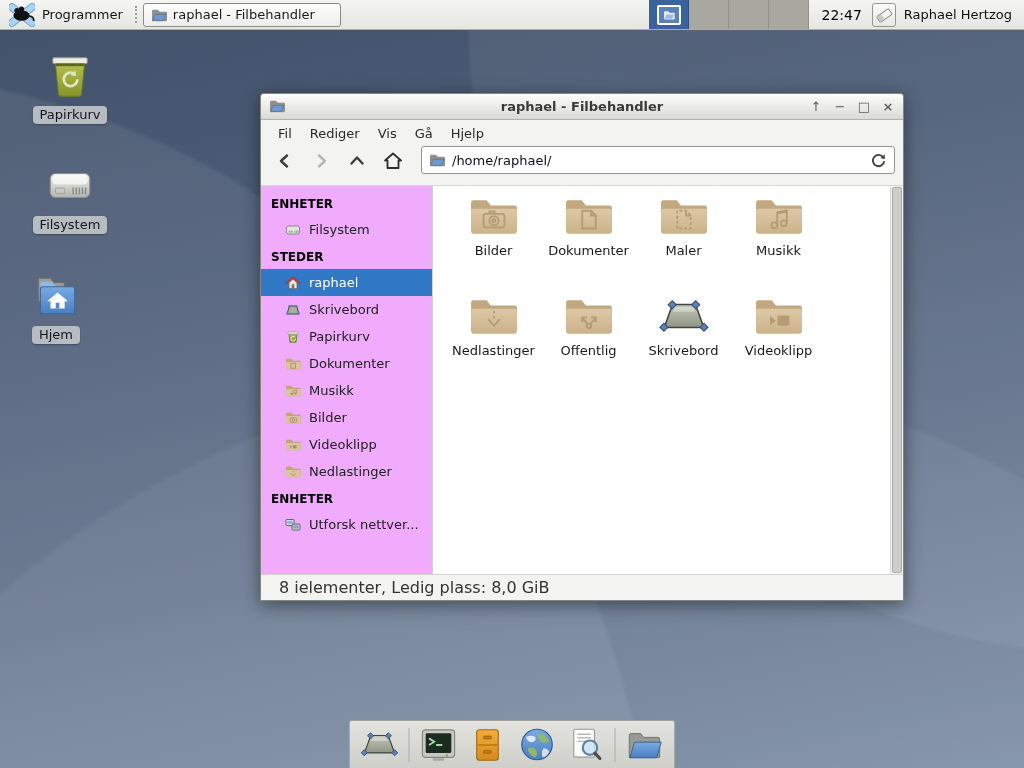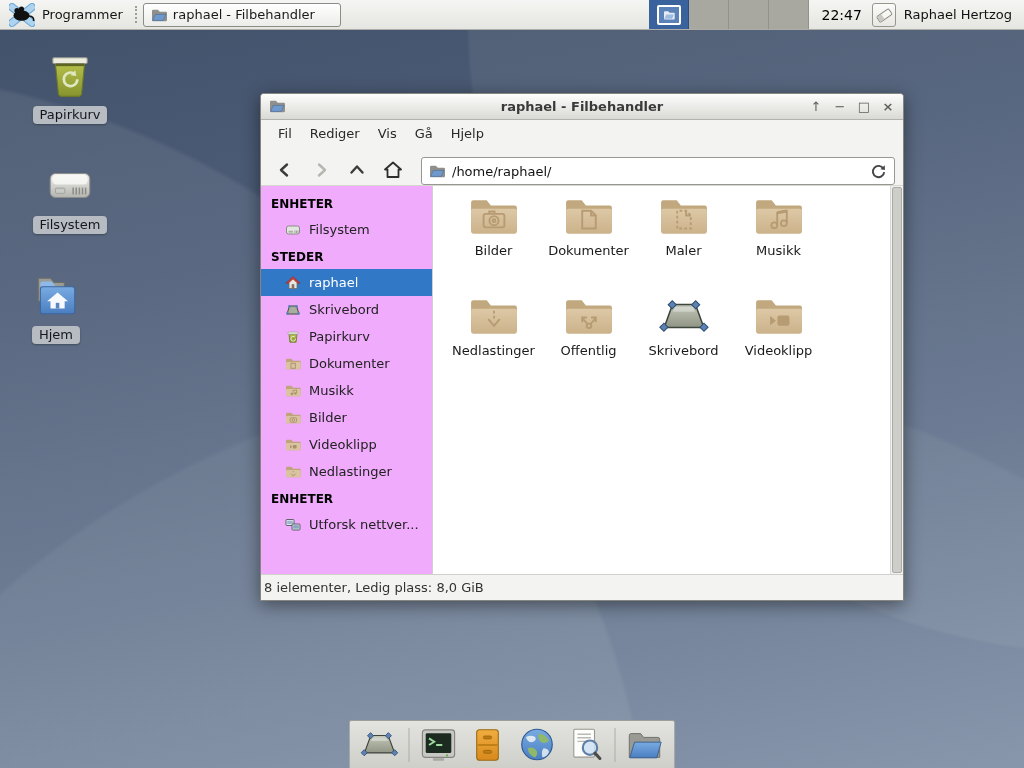--- a/index.html
+++ b/index.html
@@ -58,21 +58,21 @@
   .title { font-weight:bold; font-size:13px; color:#3a3a3a; }
   .controls { position:absolute; right:8px; top:0; height:100%; display:flex; gap:10px;
     align-items:center; }
   .ctrl { color:#60605c; font-size:13px; line-height:1; width:14px; text-align:center; }
 
   .menubar { height:26px; background:#f3f3f1; display:flex; align-items:center;
     padding-left:8px; flex:none; }
   .menu-item { font-size:13px; color:#2a2a2a; padding:4px 9px; }
 
   .toolbar { height:40px; background:#f3f3f1; border-bottom:1px solid #d6d6d2;
-    display:flex; align-items:flex-end; padding:0 8px; gap:4px; flex:none; }
+    display:flex; align-items:flex-start; padding:0 8px; gap:4px; flex:none; }
   .tool-btn { width:32px; height:30px; display:flex; align-items:center; justify-content:center; }
   .pathbar { flex:1; height:28px; margin-left:8px; background:#fff; border:1px solid #989892;
     border-radius:3px; display:flex; align-items:center; padding:0 7px; gap:7px; }
   .path-text { font-size:13px; color:#111; flex:1; }
 
   .content { flex:1; display:flex; min-height:0; }
   .sidebar { width:172px; background:#f0abfc; border-right:1px solid #d0d0cc; padding-top:4px;
     font-size:13px; overflow:hidden; flex:none; }
   .sb-header { font-weight:bold; font-size:12px; color:#000; padding:7px 10px 5px; }
   .sb-item { display:flex; align-items:center; gap:8px; height:27px; padding-left:23px;
@@ -83,21 +83,21 @@
   .main { flex:1; display:flex; background:#fff; min-width:0; }
   .files { flex:1; padding:10px 0 0 13px; display:grid;
     grid-template-columns:repeat(4,95px); grid-auto-rows:100px; align-content:start; }
   .file { display:flex; flex-direction:column; align-items:center; }
   .file-label { font-size:13px; color:#1a1a1a; margin-top:5px; white-space:nowrap; }
   .scrollbar { width:13px; background:#f1f1ef; border-left:1px solid #d8d8d4;
     display:flex; flex-direction:column; padding:1px; flex:none; }
   .thumb { flex:1; background:#cdcdc9; border:1px solid #abaaa5; border-radius:2px; }
 
   .statusbar { height:26px; background:#f3f3f1; border-top:1px solid #d0d0cc;
-    display:flex; align-items:center; padding-left:3px; font-size:13px; color:#333;
+    display:flex; align-items:center; padding-left:18px; font-size:16px; color:#333;
     flex:none; }
 
   
   .dock { position:absolute; bottom:0; left:50%; transform:translateX(-50%); height:48px;
     background:linear-gradient(#e3e3df,#cfcfca); border:1px solid #9f9f99; border-bottom:none;
     border-radius:3px 3px 0 0; display:flex; align-items:center; padding:0 10px; gap:9px;
     z-index:40; }
   .dock-item { width:40px; height:40px; display:flex; align-items:center; justify-content:center; }
   .dock-sep { width:1px; height:34px; background:#adada7; }
 

